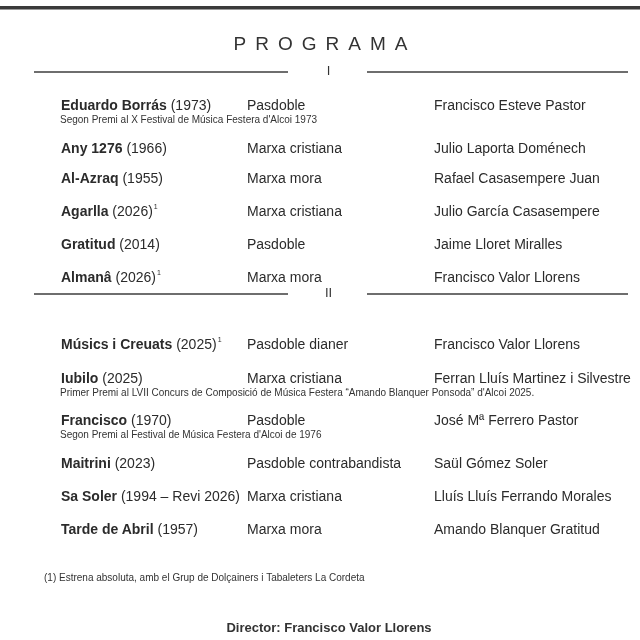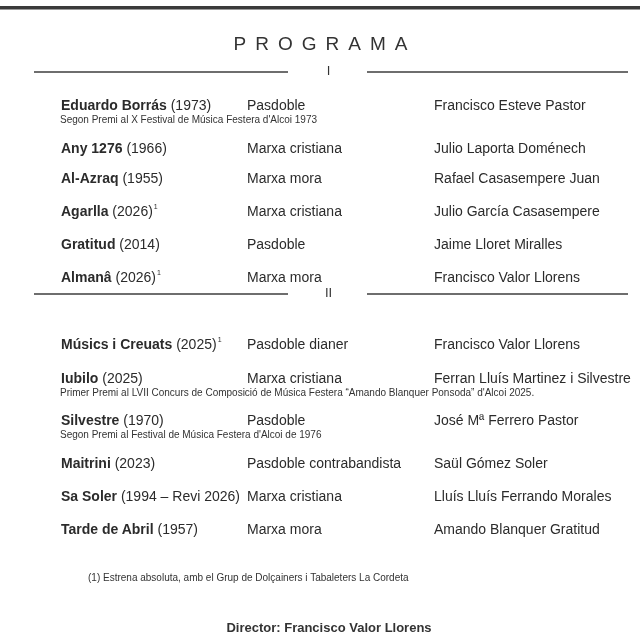--- a/index.html
+++ b/index.html
@@ -18,21 +18,21 @@
   .divider .l { left:34px; width:254px; }
   .divider .r { left:367px; width:261px; }
   .divider .num { position:absolute; left:0; width:657px; top:-1px; text-align:center; font-size:13px; color:#333; }
   .row { position:absolute; left:0; width:640px; font-size:14px; }
   .row .c1 { position:absolute; left:61px; white-space:nowrap; }
   .row .c2 { position:absolute; left:247px; white-space:nowrap; }
   .row .c3 { position:absolute; left:434px; white-space:nowrap; }
   .row .c1 b { font-weight:bold; }
   .row sup { font-size:7px; vertical-align:7px; margin-left:1px; }
   .note { position:absolute; left:44px; top:17px; font-size:10px; white-space:nowrap; color:#333;margin-left:16px; }
-  .footnote { position:absolute; left:44px; top:572px; font-size:10px; color:#333; white-space:nowrap;margin-left:44px; }
+  .footnote { position:absolute; left:44px; top:572px; font-size:10px; color:#333; white-space:nowrap; }
   .director { position:absolute; left:0; width:658px; top:620px; text-align:center; font-size:13px; font-weight:bold; color:#333; }
 </style>
 </head>
 <body>
 
 <div class="topbar"></div>
 <div class="topbar2"></div>
 
 <div class="title">PROGRAMA</div>
 
@@ -85,21 +85,21 @@
   <span class="c2">Pasdoble dianer</span>
   <span class="c3">Francisco Valor Llorens</span>
 </div>
 <div class="row" style="top:370px;">
   <span class="c1"><b>Iubilo</b> <span>(2025)</span></span>
   <span class="c2">Marxa cristiana</span>
   <span class="c3">Ferran Lluís Martinez i Silvestre</span>
   <div class="note">Primer Premi al LVII Concurs de Composició de Música Festera “Amando Blanquer Ponsoda” d'Alcoi 2025.</div>
 </div>
 <div class="row" style="top:412px;">
-  <span class="c1"><b>Silvestre</b> <span>(1970)</span></span>
+  <span class="c1"><b>Francisco</b> <span>(1970)</span></span>
   <span class="c2">Pasdoble</span>
   <span class="c3">José Mª Ferrero Pastor</span>
   <div class="note">Segon Premi al Festival de Música Festera d'Alcoi de 1976</div>
 </div>
 <div class="row" style="top:455px;">
   <span class="c1"><b>Maitrini</b> <span>(2023)</span></span>
   <span class="c2">Pasdoble contrabandista</span>
   <span class="c3">Saül Gómez Soler</span>
 </div>
 <div class="row" style="top:488px;">

